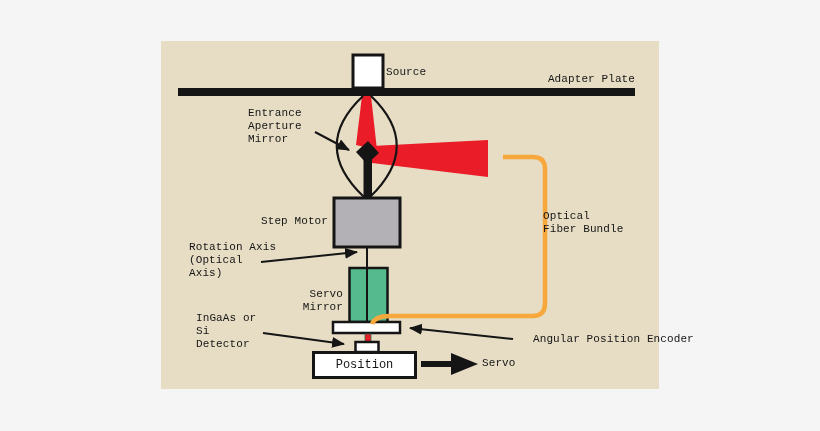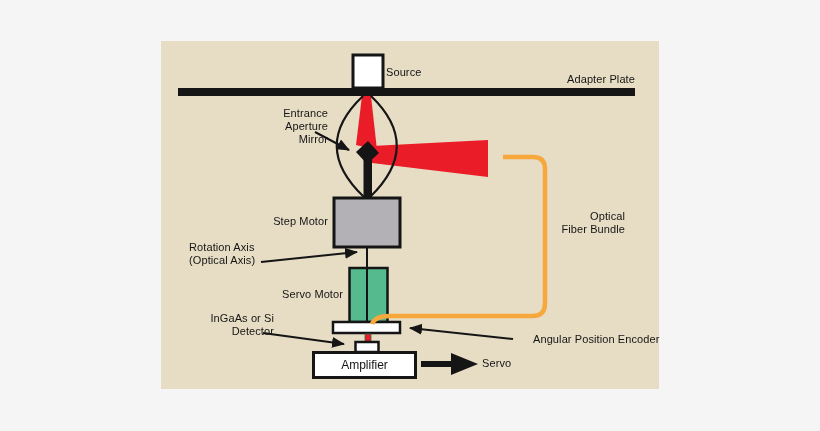--- a/index.html
+++ b/index.html
@@ -16,38 +16,39 @@
   body{
     background:var(--bg);
     font-family:"Liberation Sans", sans-serif;
     color:var(--ink);
   }
   .stage{
     position:relative;
     width:709px;height:431px;
     background:var(--bg);
     overflow:hidden;
+    font-family:Liberation Mono, monospace;
   }
   .panel{
     position:absolute;
     left:161px;top:41px;width:498px;height:348px;
     background:var(--panel);
   }
   svg.overlay{
     position:absolute;left:0;top:0;width:820px;height:431px;
   }
   .lbl{
     position:absolute;
     font-size:11px;
     line-height:13px;
     white-space:pre-line;
     color:var(--ink);
     letter-spacing:0.1px;
   }
-  .lbl.center{text-align:right;}
+  .lbl.center{text-align:left;}
   .lbl.right{text-align:right;}
   .amp-box{
     position:absolute;
     left:312px;top:351px;width:105px;height:28px;
     box-sizing:border-box;
     background:var(--box-white);
     border:3px solid var(--ink);
     display:flex;align-items:center;justify-content:center;
     font-size:12px;
   }
@@ -109,29 +110,29 @@
 
   <div class="lbl center" style="left:248px;top:107px;width:80px;">Entrance
 Aperture
 Mirror</div>
 
   <div class="lbl right" style="left:248px;top:215px;width:80px;">Step Motor</div>
 
   <div class="lbl" style="left:189px;top:241px;width:90px;">Rotation Axis
 (Optical Axis)</div>
 
-  <div class="lbl right" style="left:263px;top:288px;width:80px;">Servo Motor</div>
+  <div class="lbl right" style="left:263px;top:288px;width:80px;">Servo Mirror</div>
 
   <div class="lbl center" style="left:543px;top:210px;width:82px;">Optical
 Fiber Bundle</div>
 
   <div class="lbl center" style="left:196px;top:312px;width:78px;">InGaAs or Si
 Detector</div>
 
   <div class="lbl" style="left:517px;top:333px;margin-left:16px;">Angular Position Encoder</div>
 
   <div class="amp-box">
-    <span>Amplifier</span>
+    <span>Position</span>
   </div>
 
   <div class="lbl" style="left:482px;top:357px;">Servo</div>
 
 </div>
 
 </body></html>

